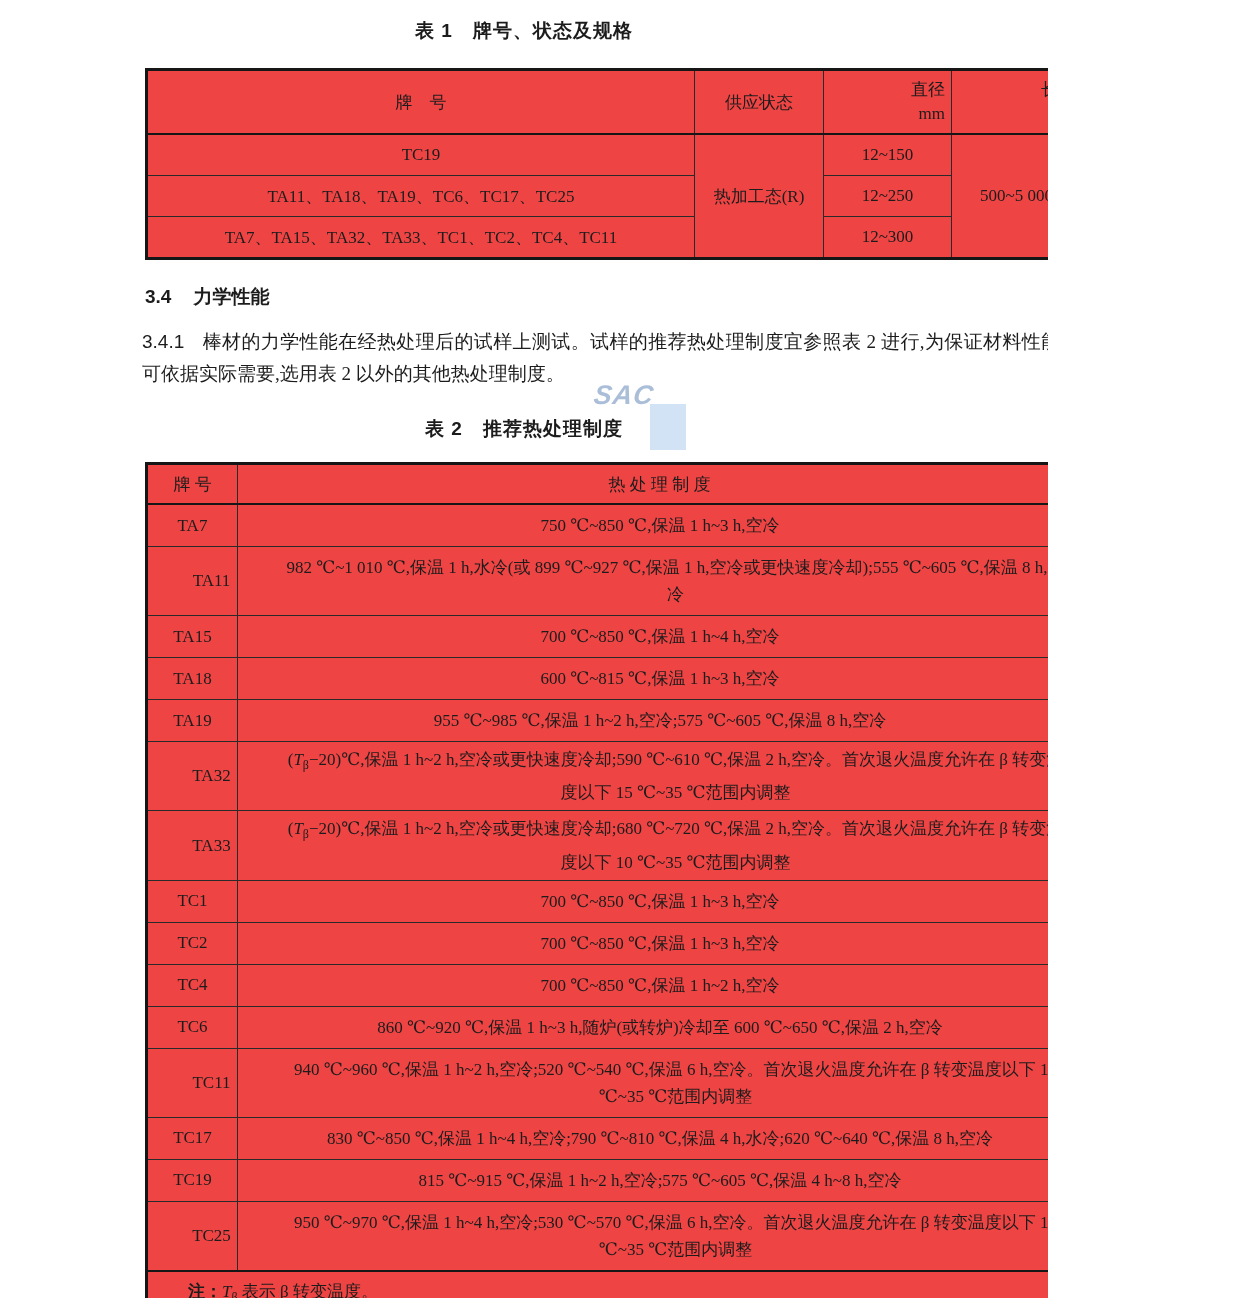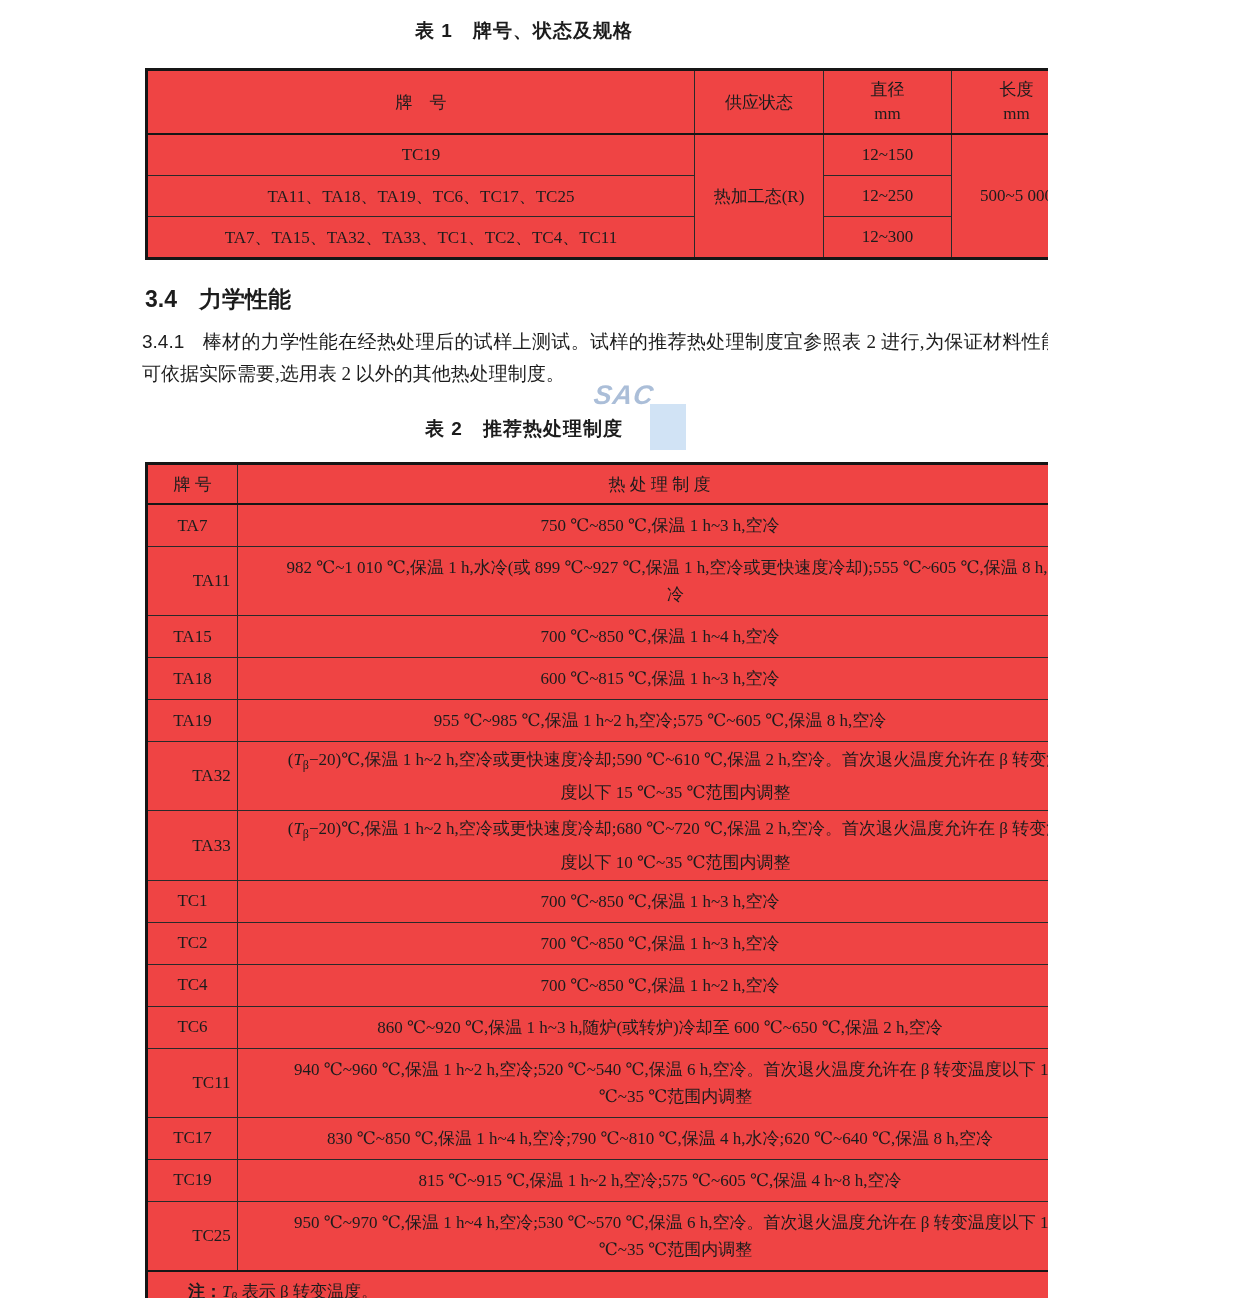--- a/index.html
+++ b/index.html
@@ -19,38 +19,38 @@
   table { border-collapse:collapse; table-layout:fixed; background:#ef4444; }
   .doc-table { position:absolute; left:145px; width:936px; border:3px solid #161616; }
   .doc-table th, .doc-table td {
     border:1px solid #2a2a2a; font-weight:normal; font-size:17px;
     text-align:center; vertical-align:middle; padding:2px 6px;
     font-family:"Liberation Serif","DejaVu Serif",serif;
   }
   #table1 { top:68px; }
   #table1 tr.head th { border-bottom:2px solid #161616; height:58px; }
   #table1 tr.body td { height:36px; }
-  .hdr-2line div { line-height:24px; }
+  .hdr-2line div { line-height:24px;text-align:right; }
 
   #table2 { top:462px; }
   #table2 tr.head th { border-bottom:2px solid #161616; height:34px; }
   #table2 td.treat { text-align:center; padding:4px 12px 4px 13px; line-height:27px; }
   #table2 tr.h1 td { height:33px; }
   #table2 tr.h2 td { height:60px;padding-left:44px; }
   #table2 tr.note-row td {
     border-top:2px solid #161616; height:38px; text-align:left; padding-left:40px;
   }
   .note-label { font-weight:bold; }
   .tvar { font-style:italic; font-family:"Liberation Serif",serif; }
   sub.beta { font-size:12px; }
 
   .heading {
     position:absolute; left:145px; top:284px;
     font-family:"Liberation Sans","DejaVu Sans",sans-serif;
-    font-weight:bold; font-size:23px;
+    font-weight:bold; font-size:19px;
   }
   .heading .num { margin-right:22px; font-weight:bold; }
 
   .para {
     position:absolute; left:142px; width:962px;
     font-size:19px; line-height:32px; text-align:justify;
   }
   #para-341 { top:326px; }
   #para-342 { top:1250px; }
   .para .num {

